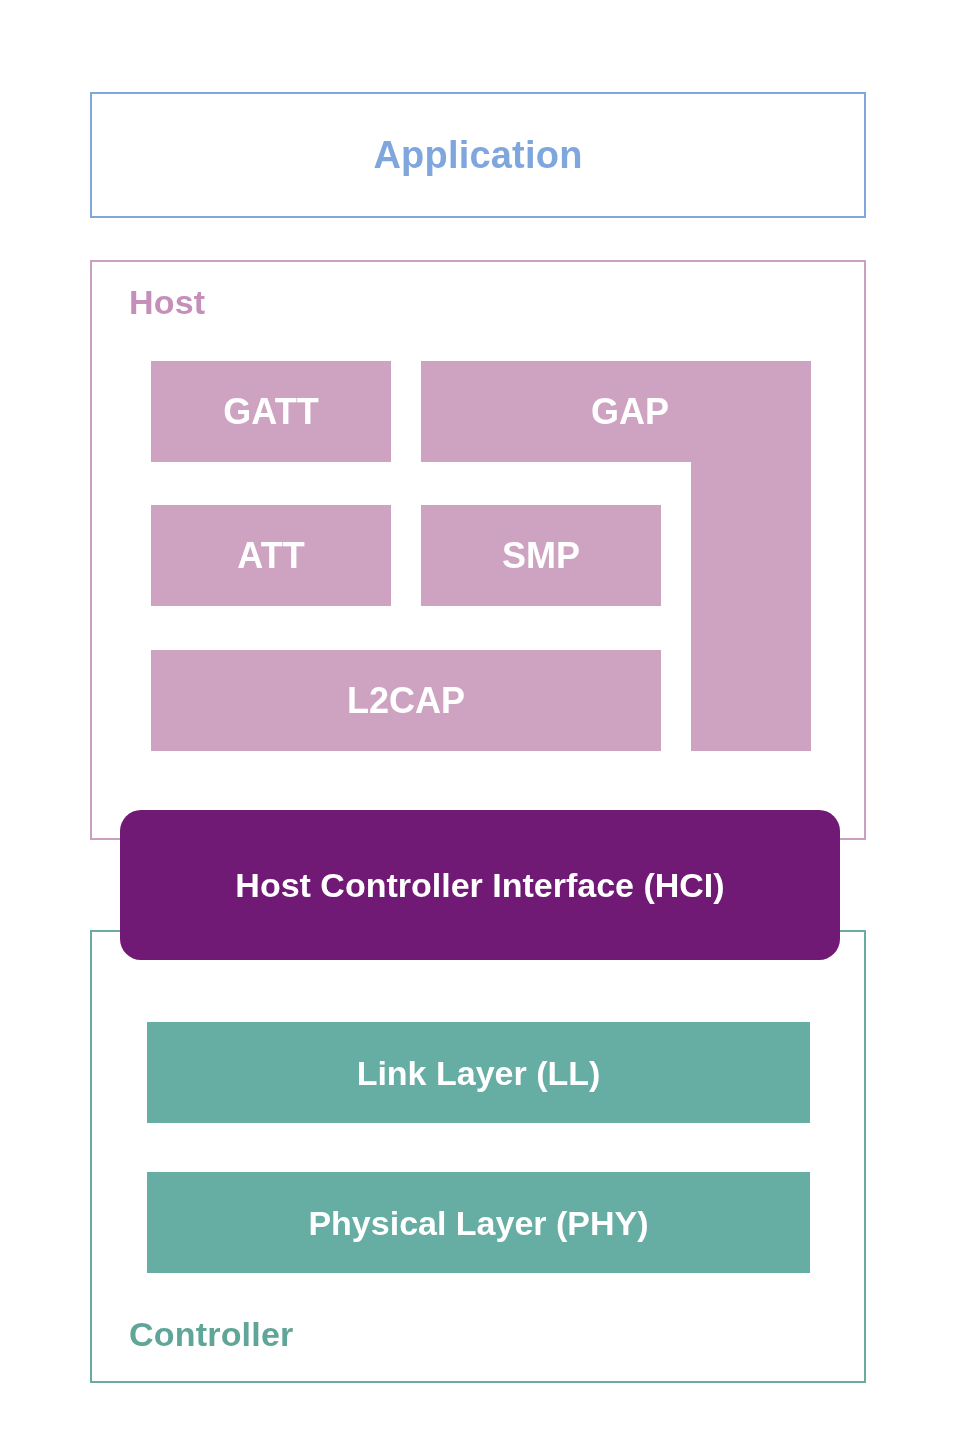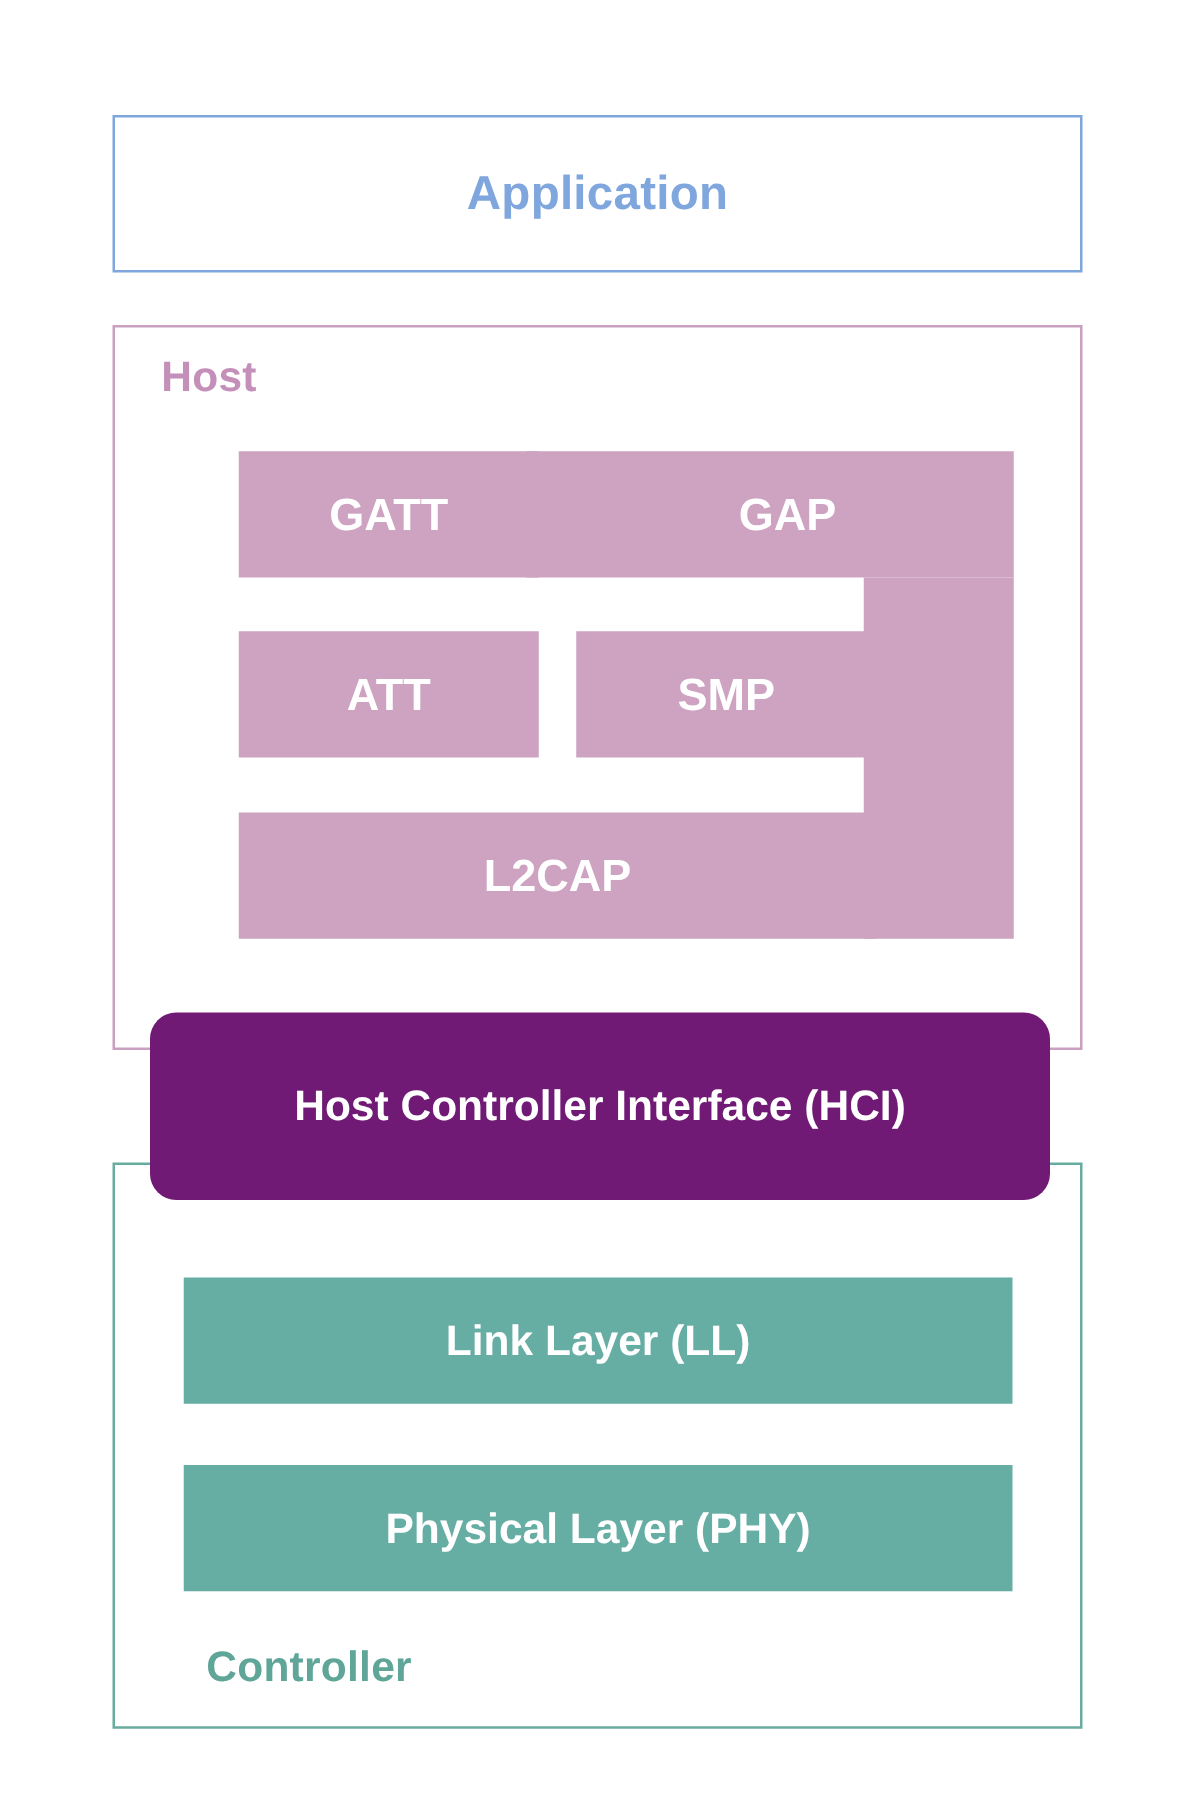--- a/index.html
+++ b/index.html
@@ -74,38 +74,37 @@
   #host-title {
     left: 129px;
     top: 283px;
     color: #c48fb9;
     text-align: center;
   }
   #controller-title {
     left: 129px;
     top: 1315px;
     color: #5fa598;
-    margin-left: 36px;
   }
 
   
   .layer-block {
     position: absolute;
     box-sizing: border-box;
     display: flex;
     align-items: center;
     justify-content: center;
     color: #ffffff;
     font-weight: bold;
     font-size: 36px;
     text-align: center;
     z-index: 4;
     line-height: 1;
   }
-  .host-fill   { background: #cda3c1; margin-left: 40px; }
+  .host-fill   { background: #cda3c1; }
   .ctrl-fill   { background: #66ada3; }
   .hci-fill    { background: #701a75; border-radius: 21px; }
 
   #block-gatt {
     left: 151px;  top: 361px;  width: 240px;  height: 101px;
   }
   #block-att {
     left: 151px;  top: 505px;  width: 240px;  height: 101px;
   }
   #block-smp {

